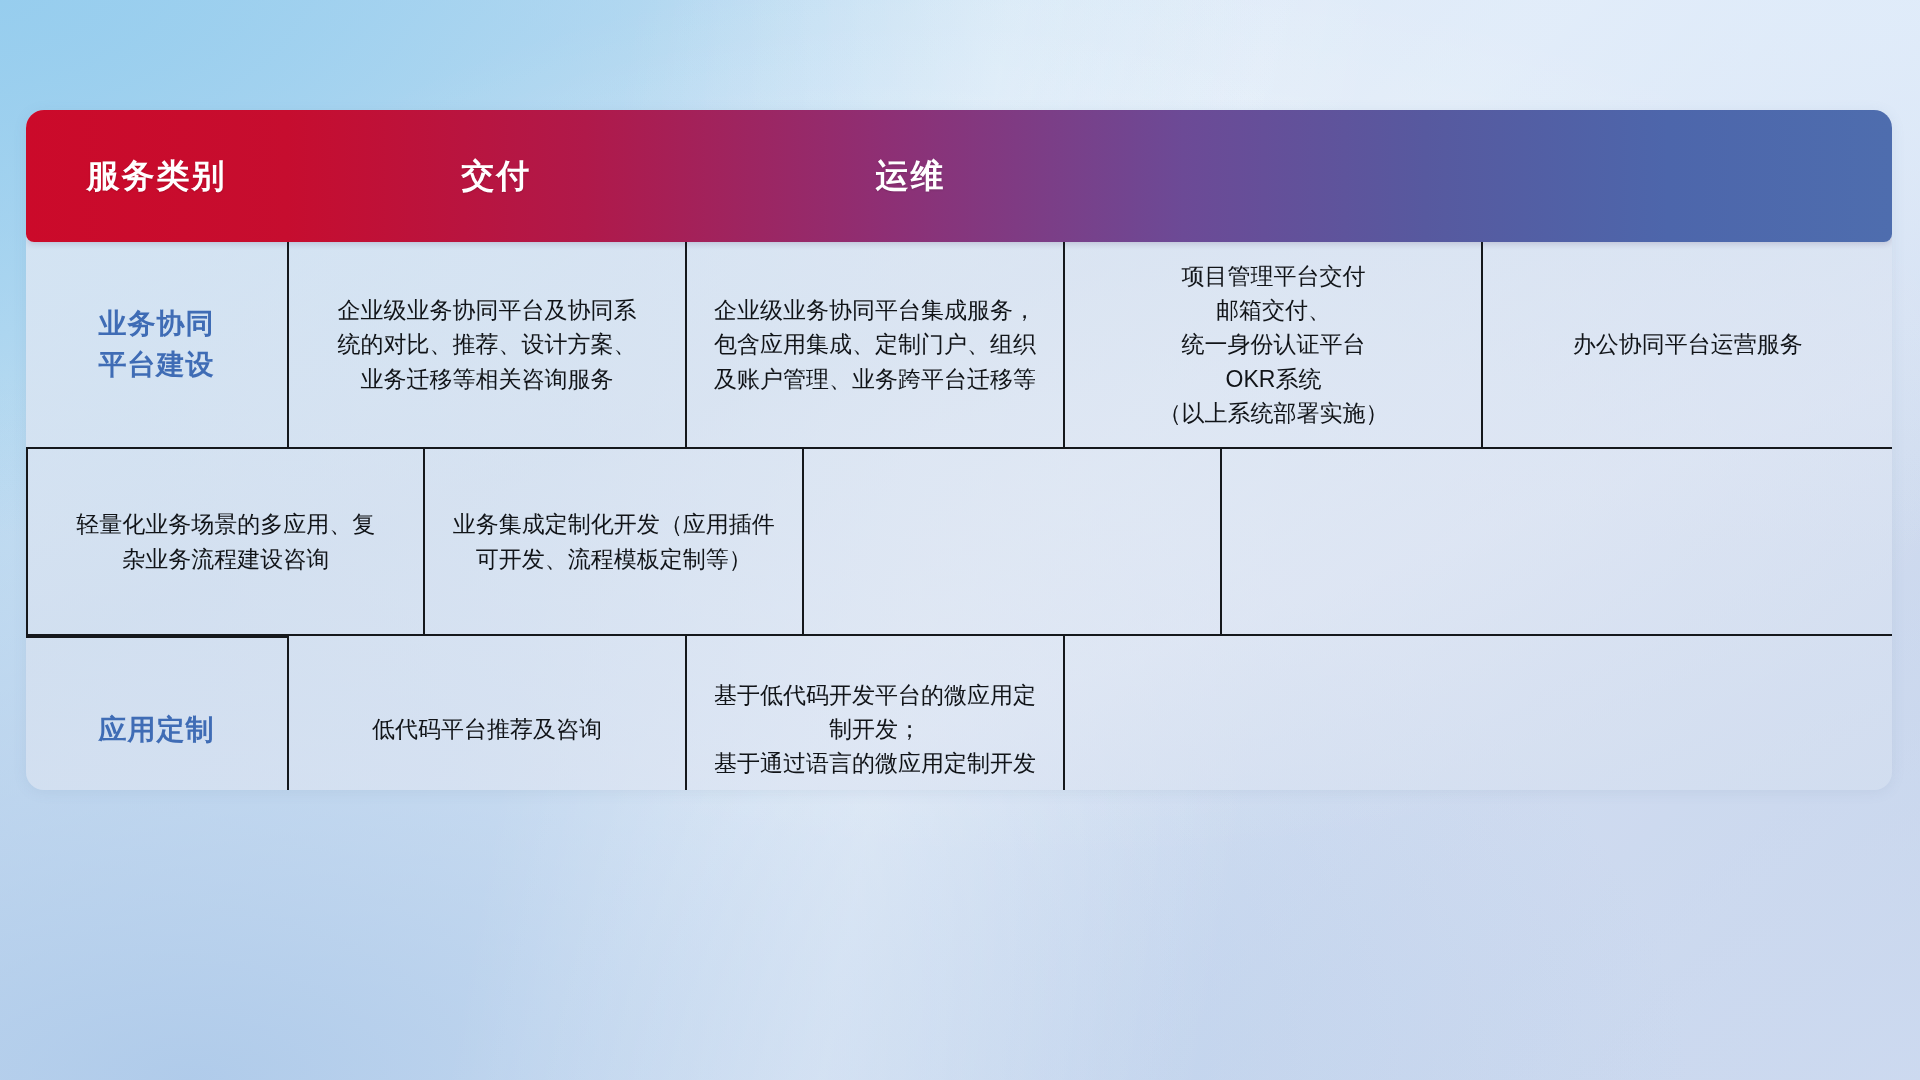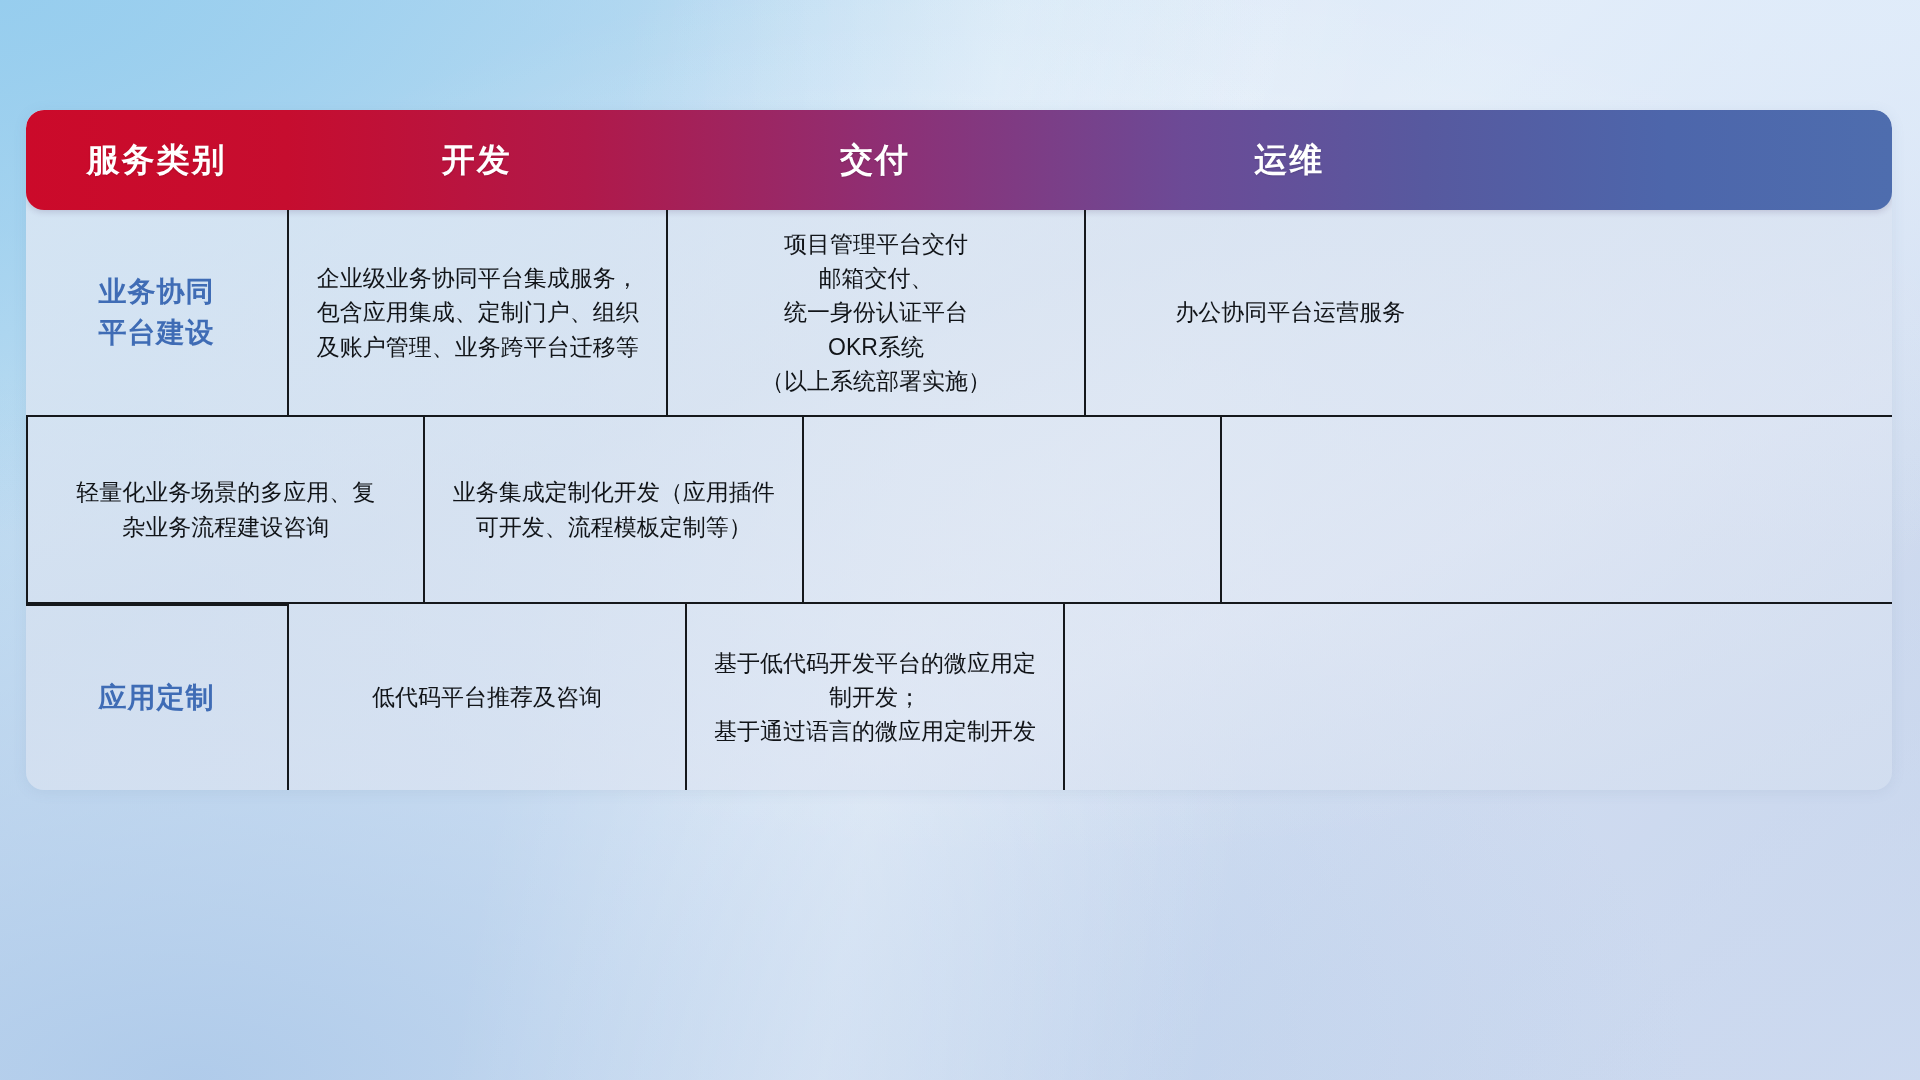--- a/index.html
+++ b/index.html
@@ -35,23 +35,23 @@
     background:linear-gradient(160deg,
         rgba(226,234,245,0.80) 0%,
         rgba(214,225,240,0.78) 40%,
         rgba(221,229,243,0.72) 70%,
         rgba(212,223,240,0.70) 100%);
     box-shadow:0 2px 14px rgba(90,120,160,0.10);
     overflow:hidden;
   }
 
   .thead{
-    height:100px;
+    height:132px;
     display:flex;
-    border-radius:18px;
+    border-radius:8px;
     background:linear-gradient(90deg,
       #cb0a2a 0%,
       #c60d2f 14%,
       #b0194a 30%,
       #8e2f74 46%,
       #6c4a96 62%,
       #57599f 75%,
       #4d66ab 88%,
       #4e6dae 100%);
     box-shadow:0 2px 6px rgba(60,40,90,0.18);
@@ -108,30 +108,32 @@
 </head>
 <body>
 
 <div class="bg"></div>
 <div class="bg-sheen"></div>
 
 <div class="card">
 
   <div class="thead">
     <div class="th c0">服务类别</div>
-    <div class="th c2">开发</div>
     <div class="th c3">交付</div>
     <div class="th c4">运维</div>
   </div>
 
   <div class="tbody">
 
     <div class="tr r1">
       <div class="td cat c0">业务协同
 平台建设</div>
+      <div class="td c1">企业级业务协同平台及协同系
+统的对比、推荐、设计方案、
+业务迁移等相关咨询服务</div>
       <div class="td c2">企业级业务协同平台集成服务，
 包含应用集成、定制门户、组织
 及账户管理、业务跨平台迁移等</div>
       <div class="td c3">项目管理平台交付
 邮箱交付、
 统一身份认证平台
 OKR系统
 （以上系统部署实施）</div>
       <div class="td c4">办公协同平台运营服务</div>
     </div>

